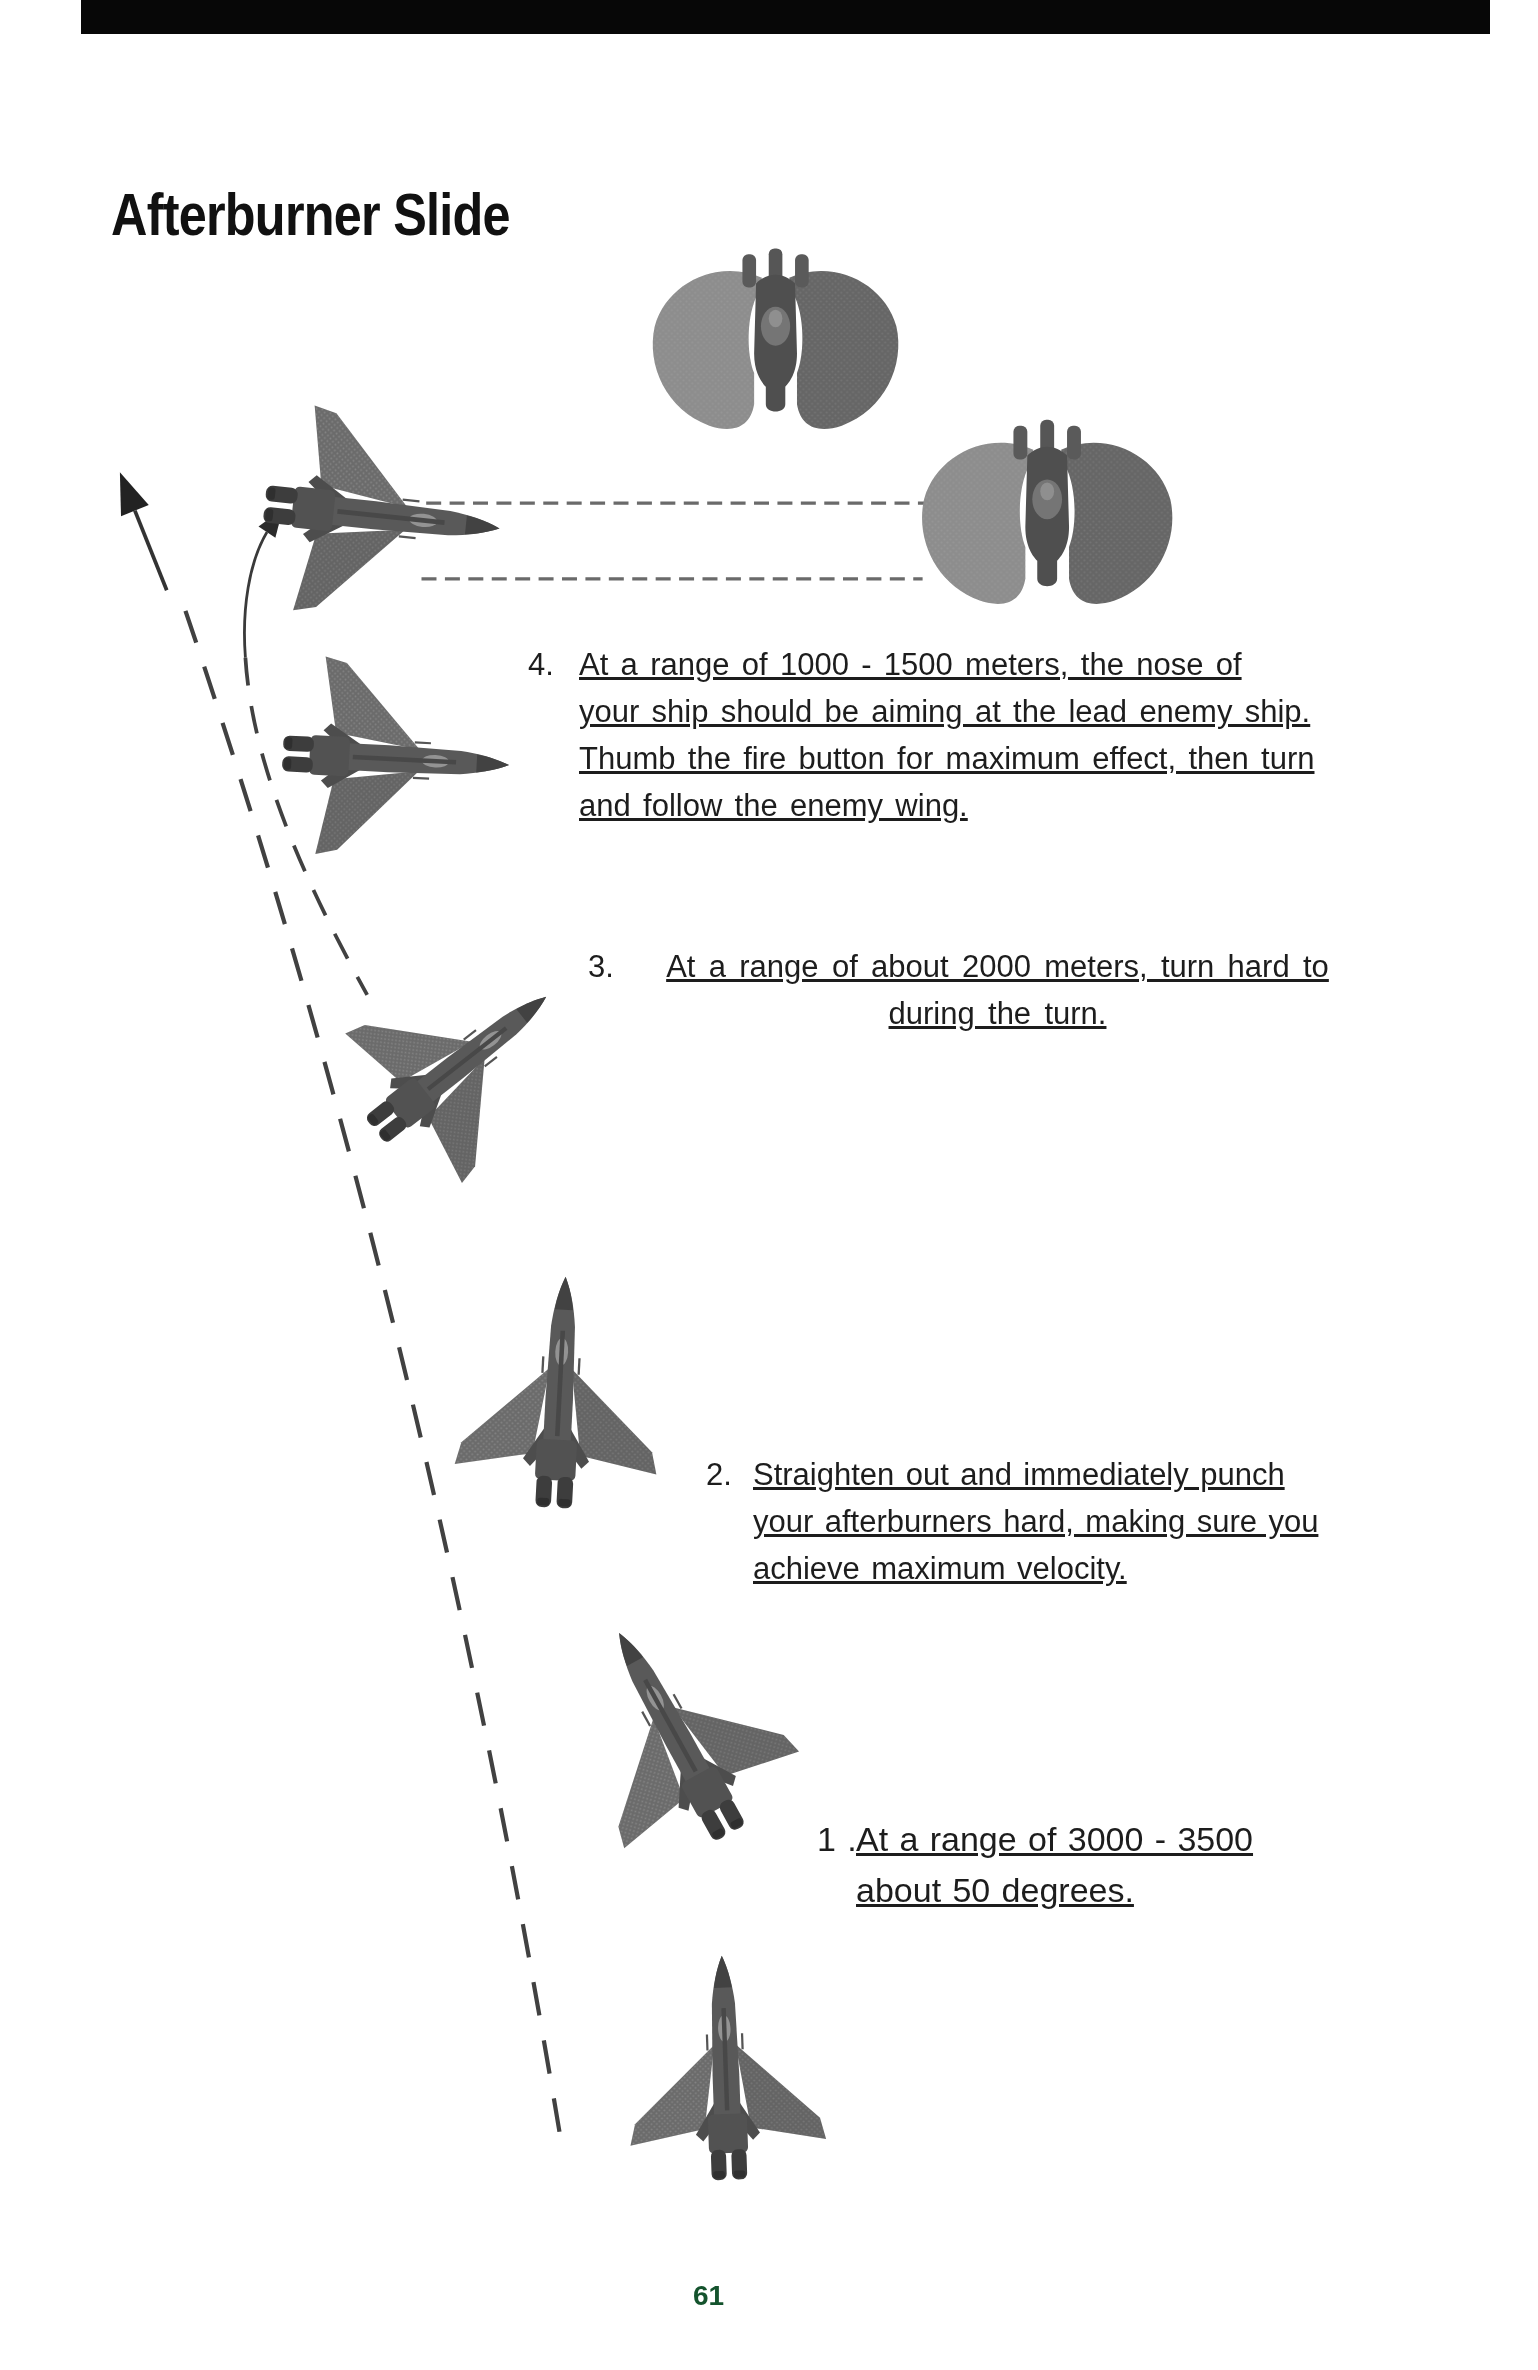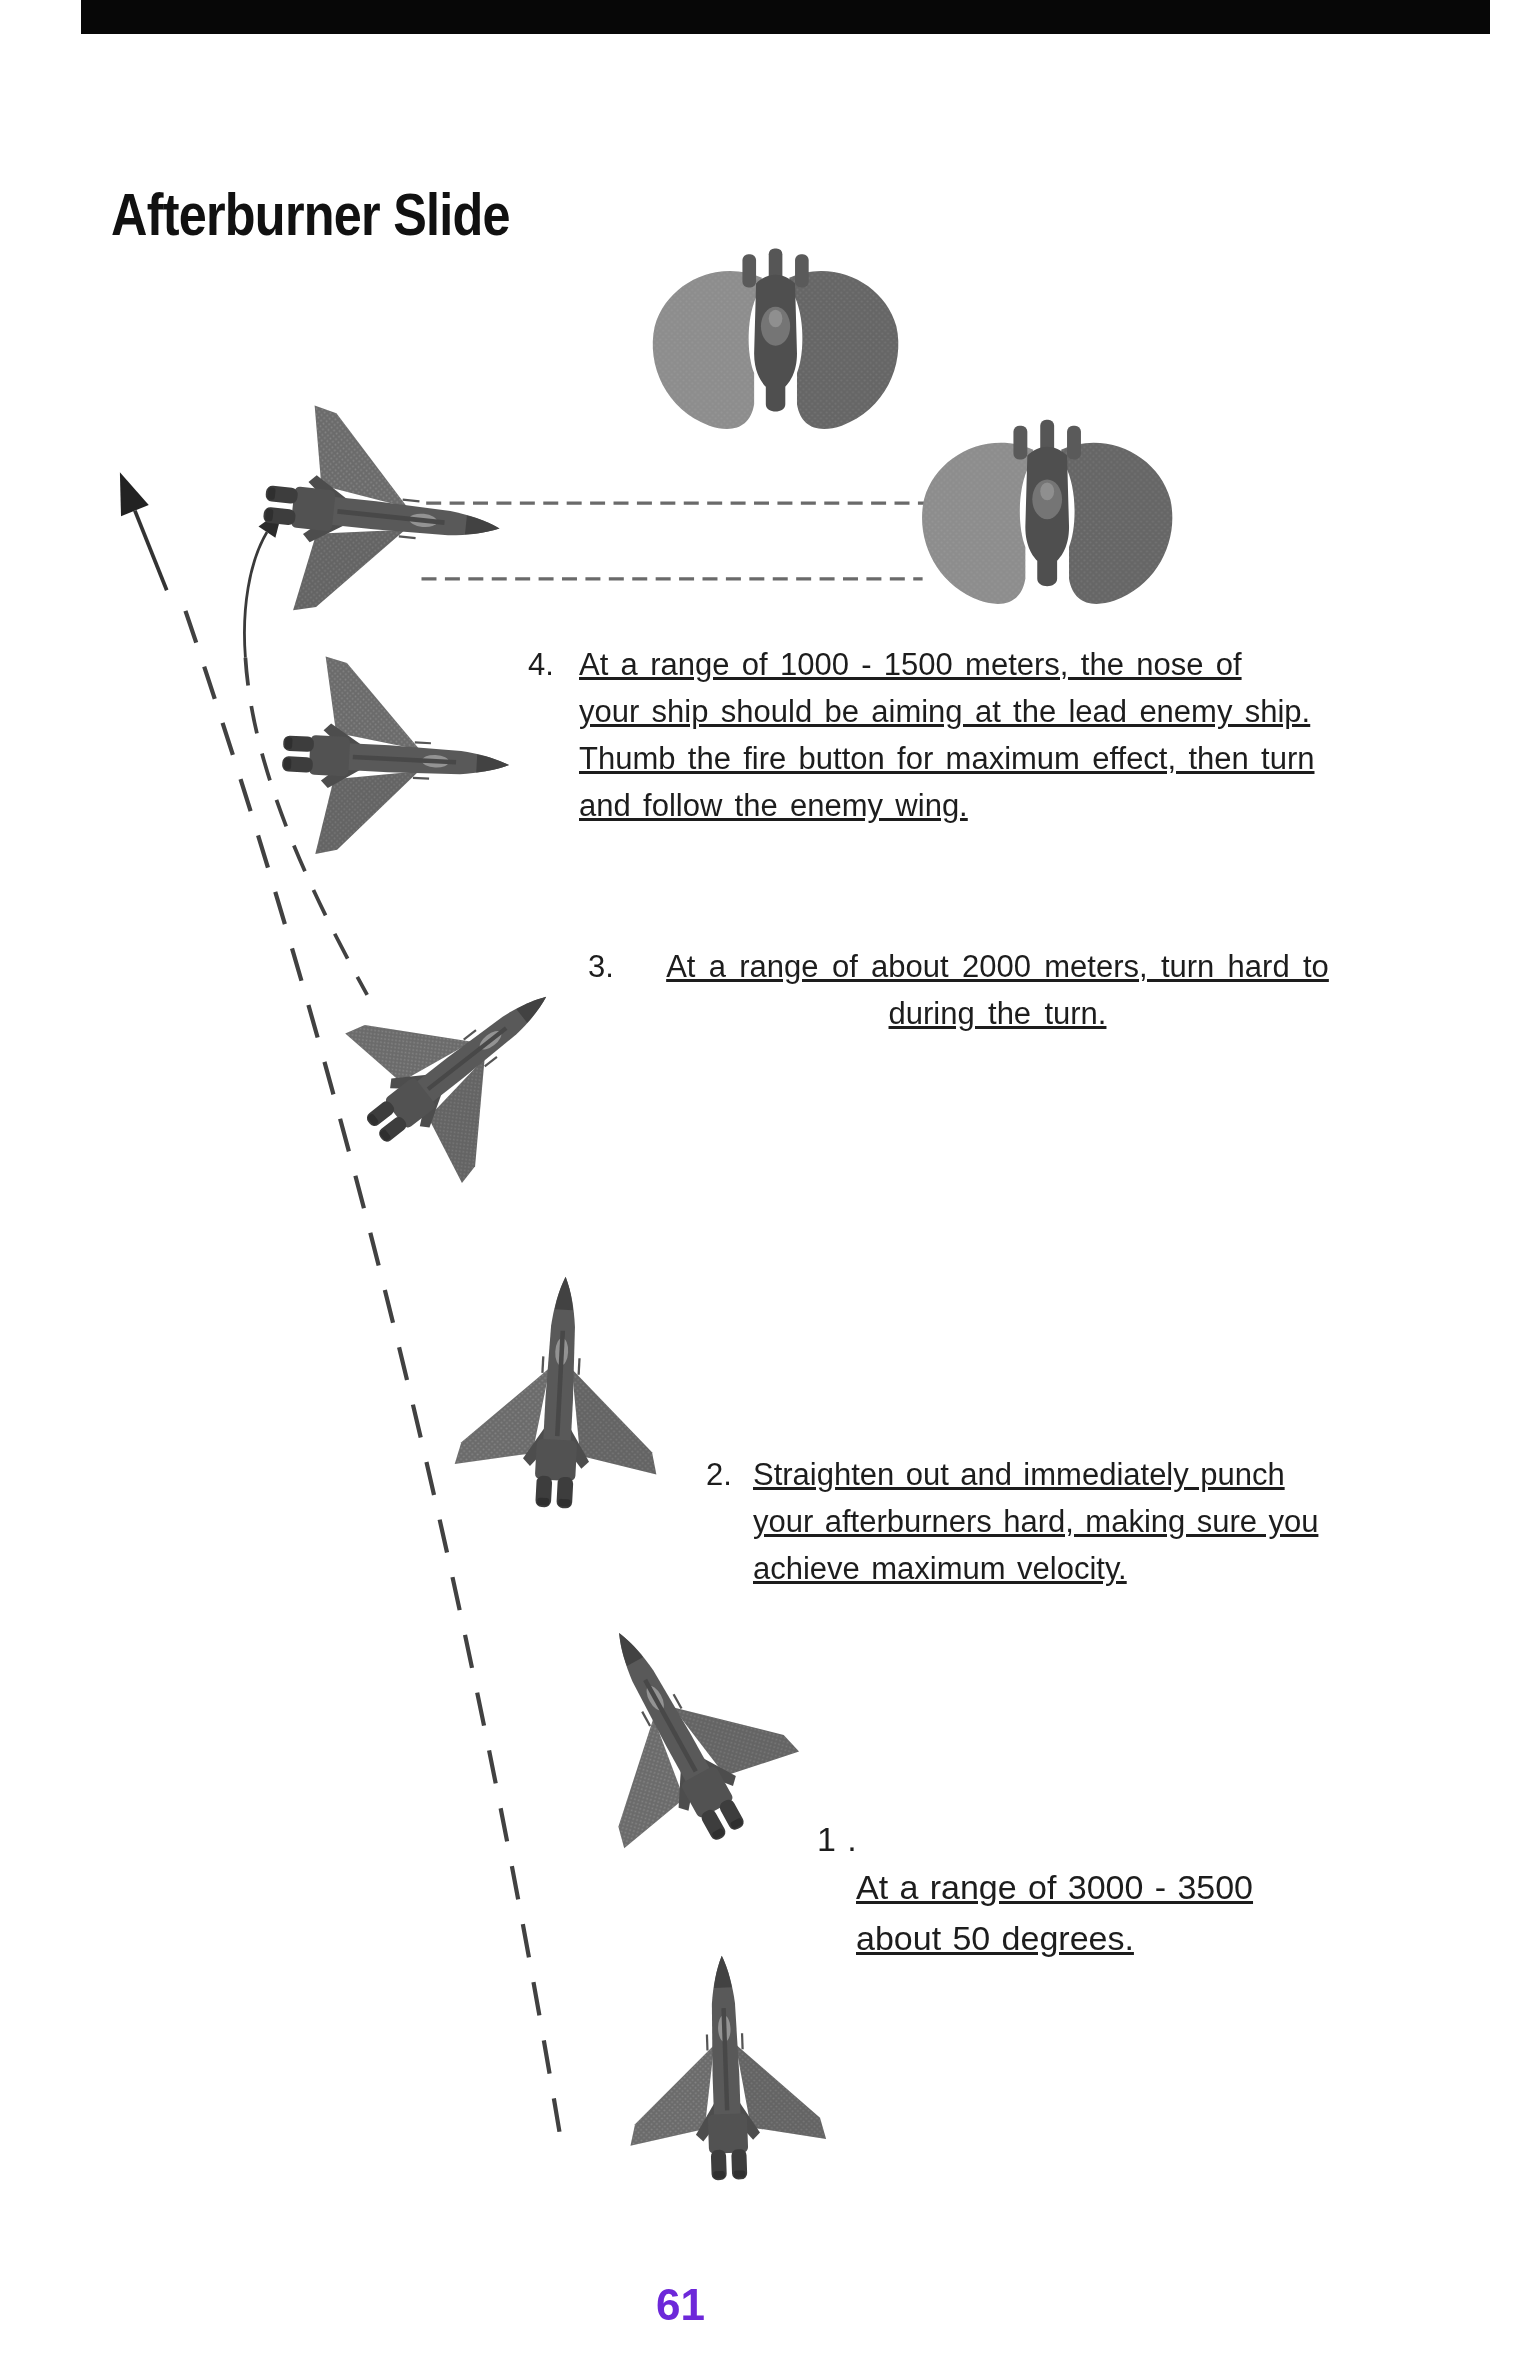--- a/index.html
+++ b/index.html
@@ -20,24 +20,24 @@
   .step{position:absolute;}
   .step .num{position:absolute;left:0;top:0;white-space:nowrap;}
   .step .lines div{white-space:nowrap;text-decoration:underline;}
   .step-4{left:528px;top:641px;width:824px;font-size:31px;line-height:47px;word-spacing:3.7px;}
   .step-4 .lines{padding-left:51px;}
   .step-3{left:588px;top:943px;width:768px;font-size:31px;line-height:47px;word-spacing:4.7px;}
   .step-3 .lines{padding-left:51px;text-align:center;}
   .step-2{left:706px;top:1451px;width:656px;font-size:31px;line-height:47px;word-spacing:2.8px;}
   .step-2 .lines{padding-left:47px;}
   .step-1{left:817px;top:1814px;width:506px;font-size:34px;line-height:51px;word-spacing:1.9px;}
-  .step-1 .lines{padding-left:39px;margin-top:48px;}
+  .step-1 .lines{padding-left:39px;}
   .page-number{
-    position:absolute;left:656px;top:2280px;width:105px;text-align:left;
-    font-size:44px;font-weight:700;color:#6d28d9;
+    position:absolute;left:656px;top:2280px;width:105px;text-align:center;
+    font-size:28px;font-weight:700;color:#14532d;
   }
 </style>
 </head>
 <body>
 
 <div class="scan-bar"></div>
 
 <h1 class="title">Afterburner Slide</h1>
 
 <svg class="figure-svg" viewBox="0 0 1642 2530" xmlns="http://www.w3.org/2000/svg">

